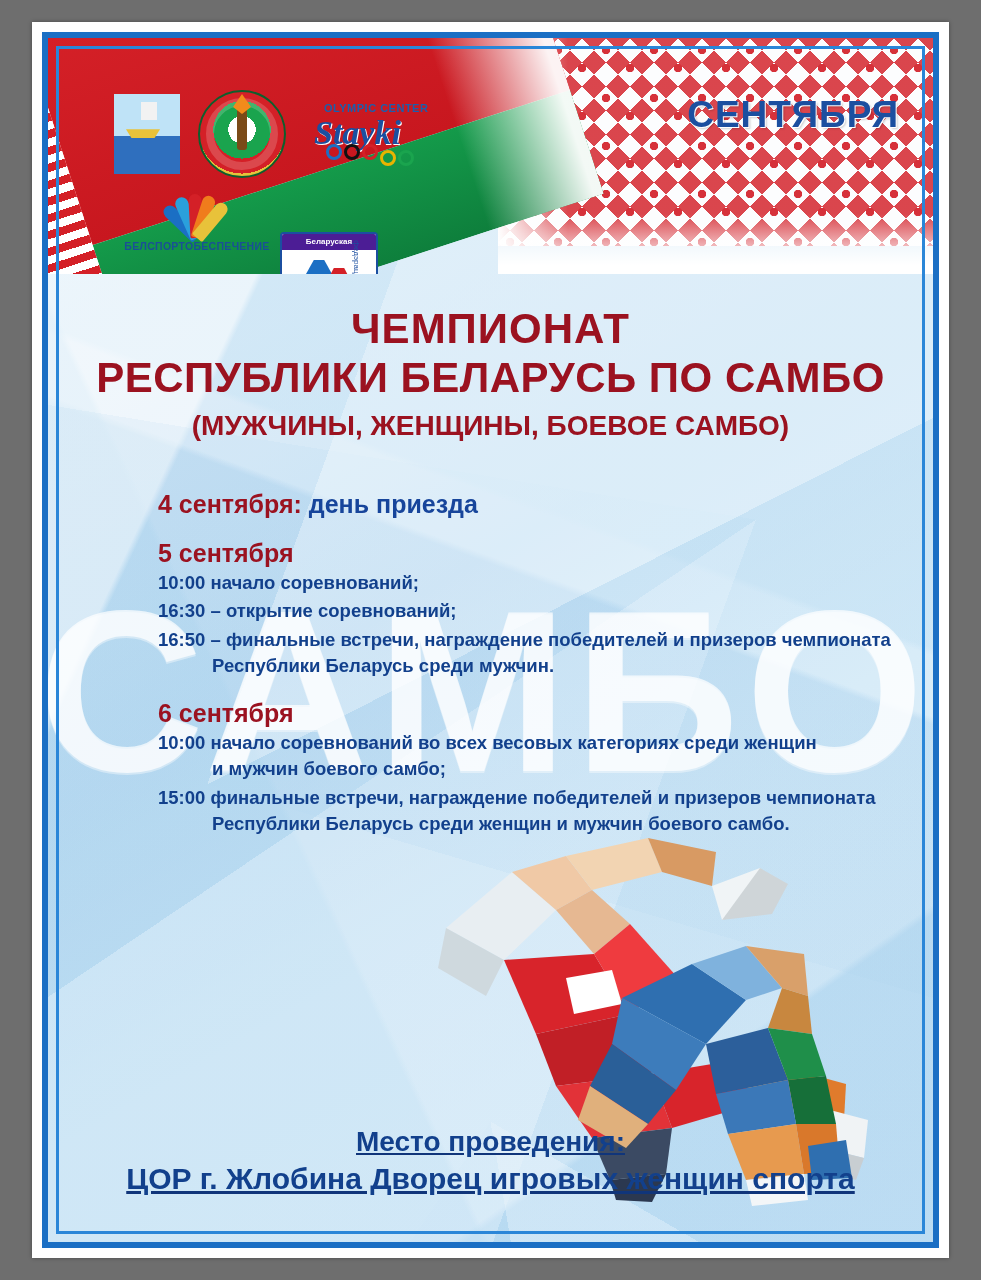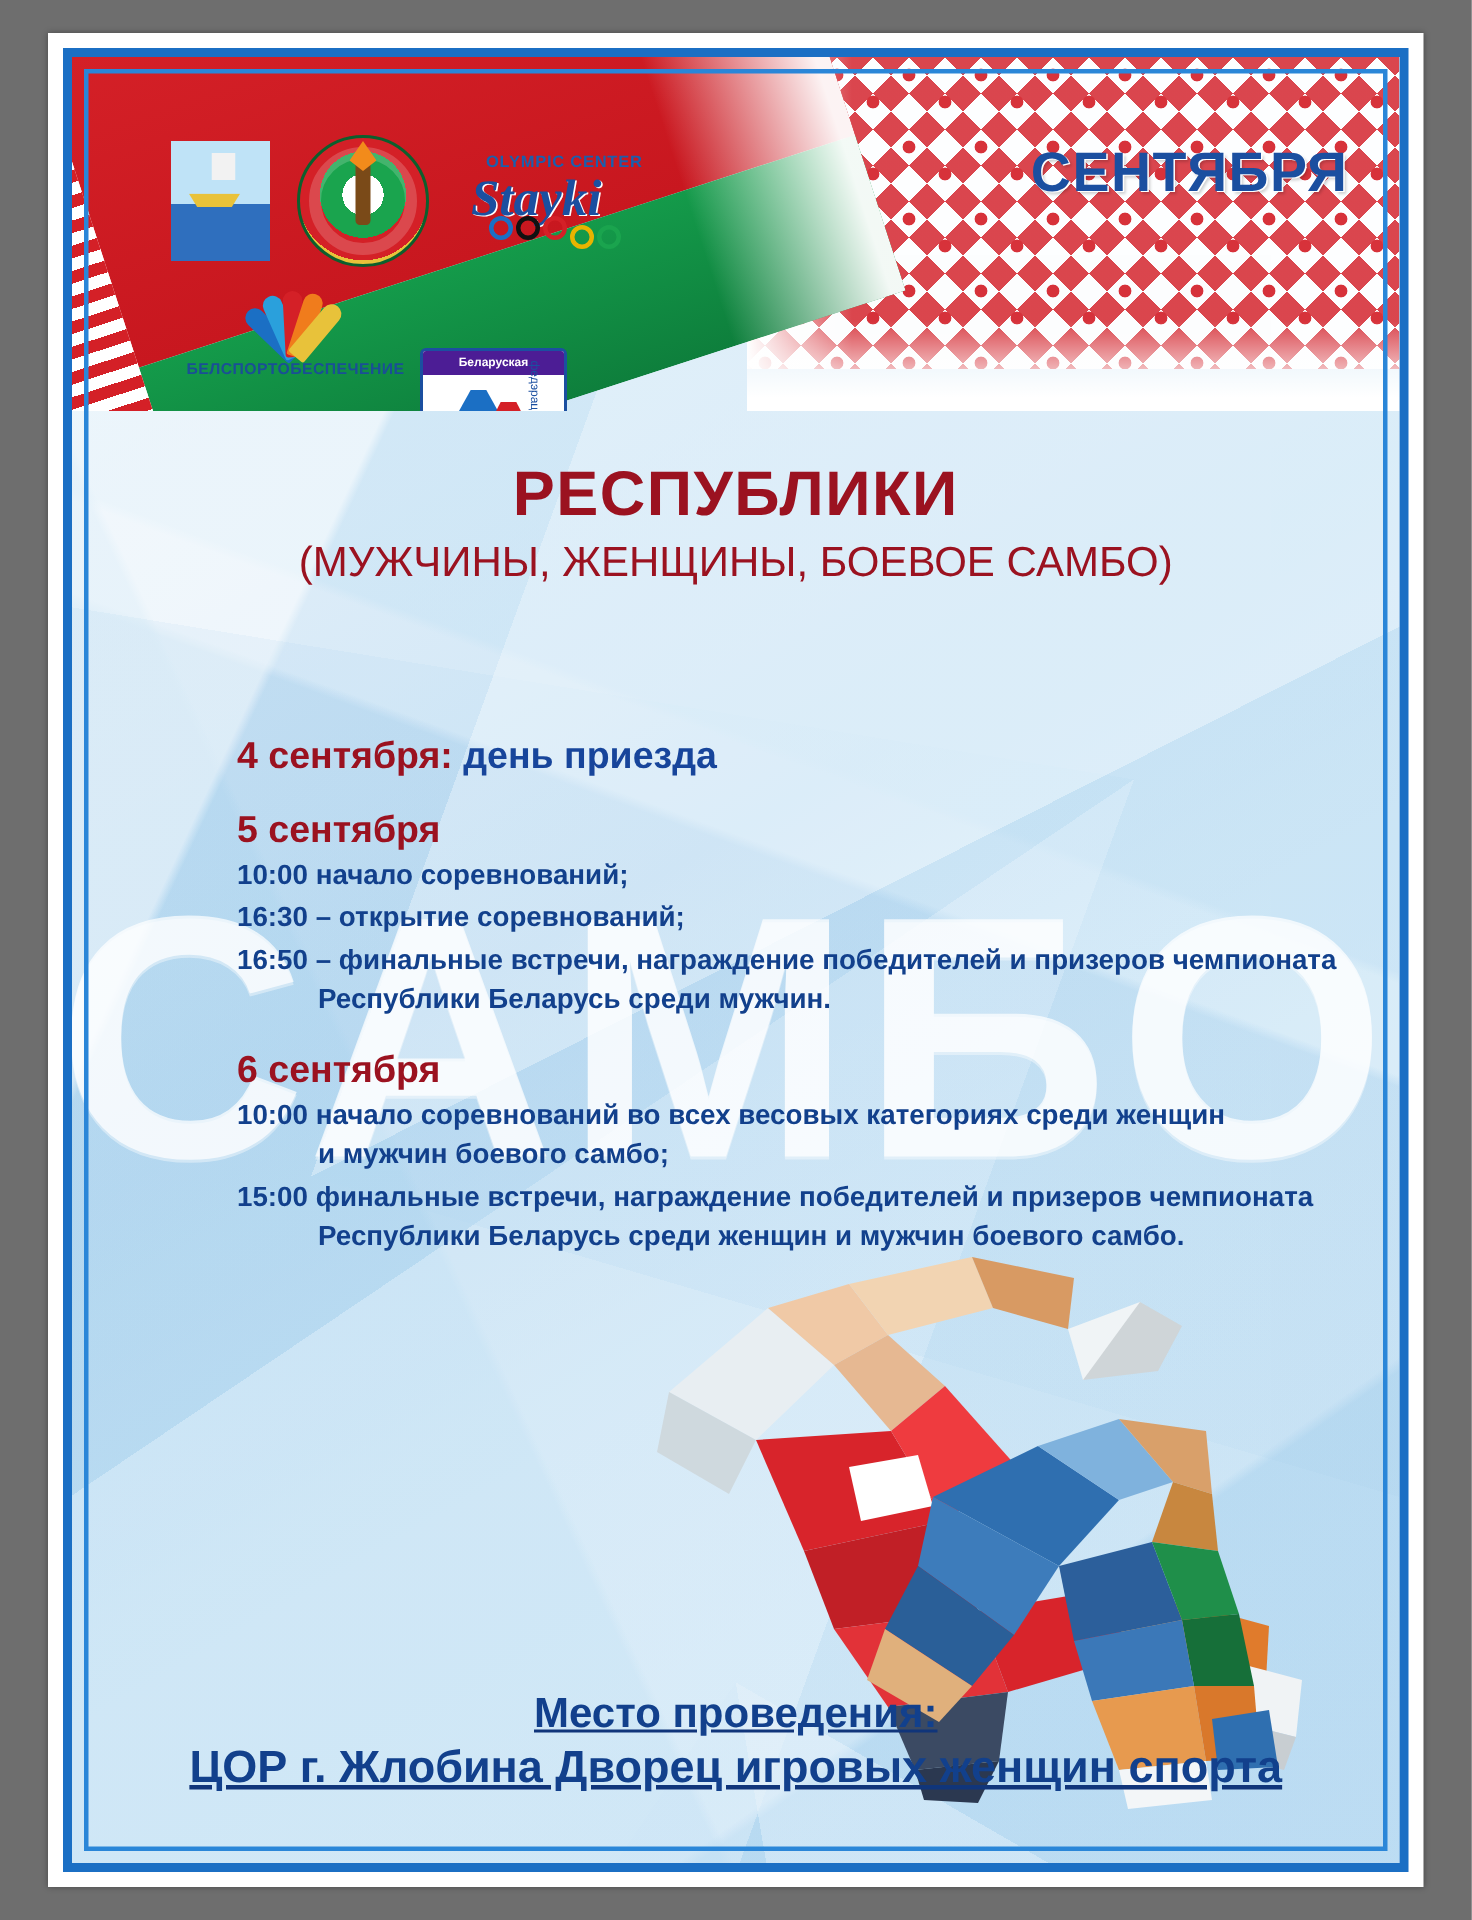--- a/index.html
+++ b/index.html
@@ -279,21 +279,21 @@
   }
   .t1 {
     font-size: 42px; font-weight: bold; color: #9b1220; letter-spacing: 1px;
     line-height: 1.08;
   }
   .t2 {
     font-size: 42px; font-weight: bold; color: #9b1220; letter-spacing: 0.5px;
     line-height: 1.1; margin-top: 4px;
   }
   .t3 {
-    font-size: 28px; font-weight: normal; color: #9b1220; margin-top: 8px;
+    font-size: 28px; font-weight: bold; color: #9b1220; margin-top: 8px;
   }
 
   
   .schedule {
     position: absolute;
     left: 110px;
     top: 452px;
     width: 760px;
     color: #10357a;
   }
@@ -410,21 +410,22 @@
         </div>
 
       </div>
 
       <div class="dates">
         <div class="month">СЕНТЯБРЯ</div>
       </div>
     </div>
 
     <div class="title-block">
-      <div class="t1">РЕСПУБЛИКИ</div>
+      <div class="t1">ЧЕМПИОНАТ</div>
+      <div class="t2">РЕСПУБЛИКИ БЕЛАРУСЬ ПО САМБО</div>
       <div class="t3">(МУЖЧИНЫ, ЖЕНЩИНЫ, БОЕВОЕ САМБО)</div>
     </div>
 
     <div class="schedule">
 
       <div class="day-head first-day">
         <span>4 сентября:</span>
         <span class="arrive">день приезда</span>
       </div>
 

